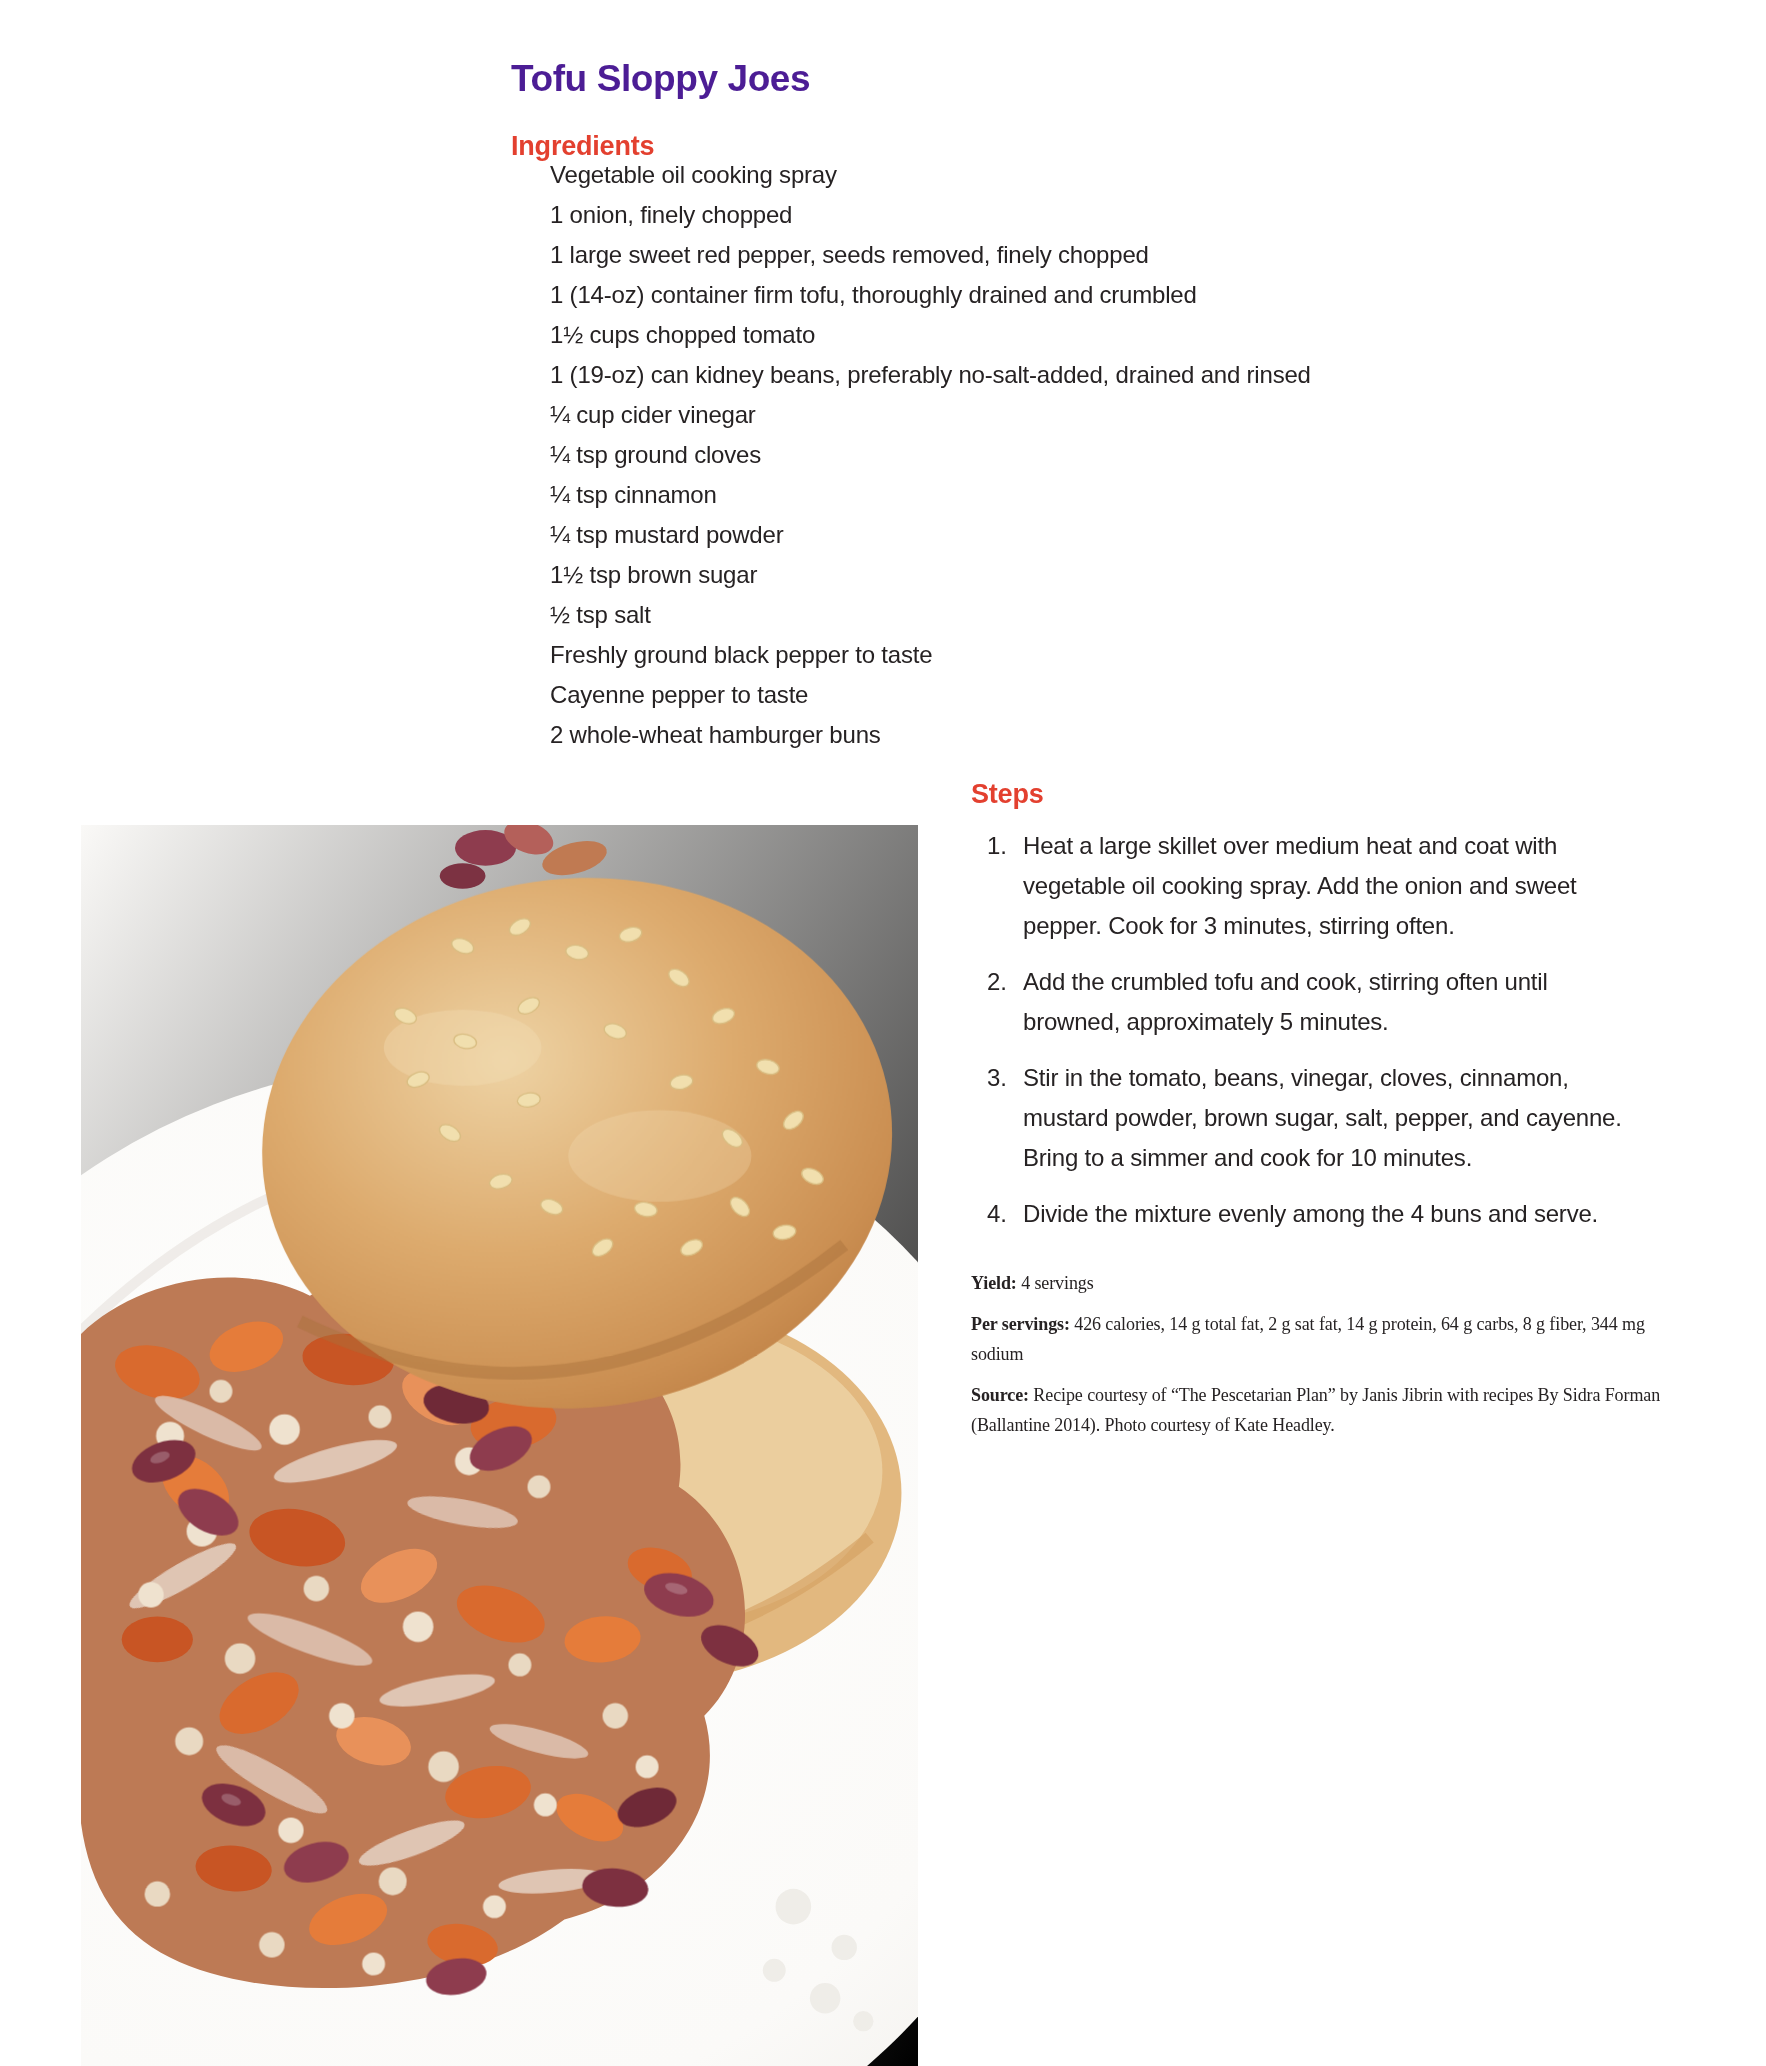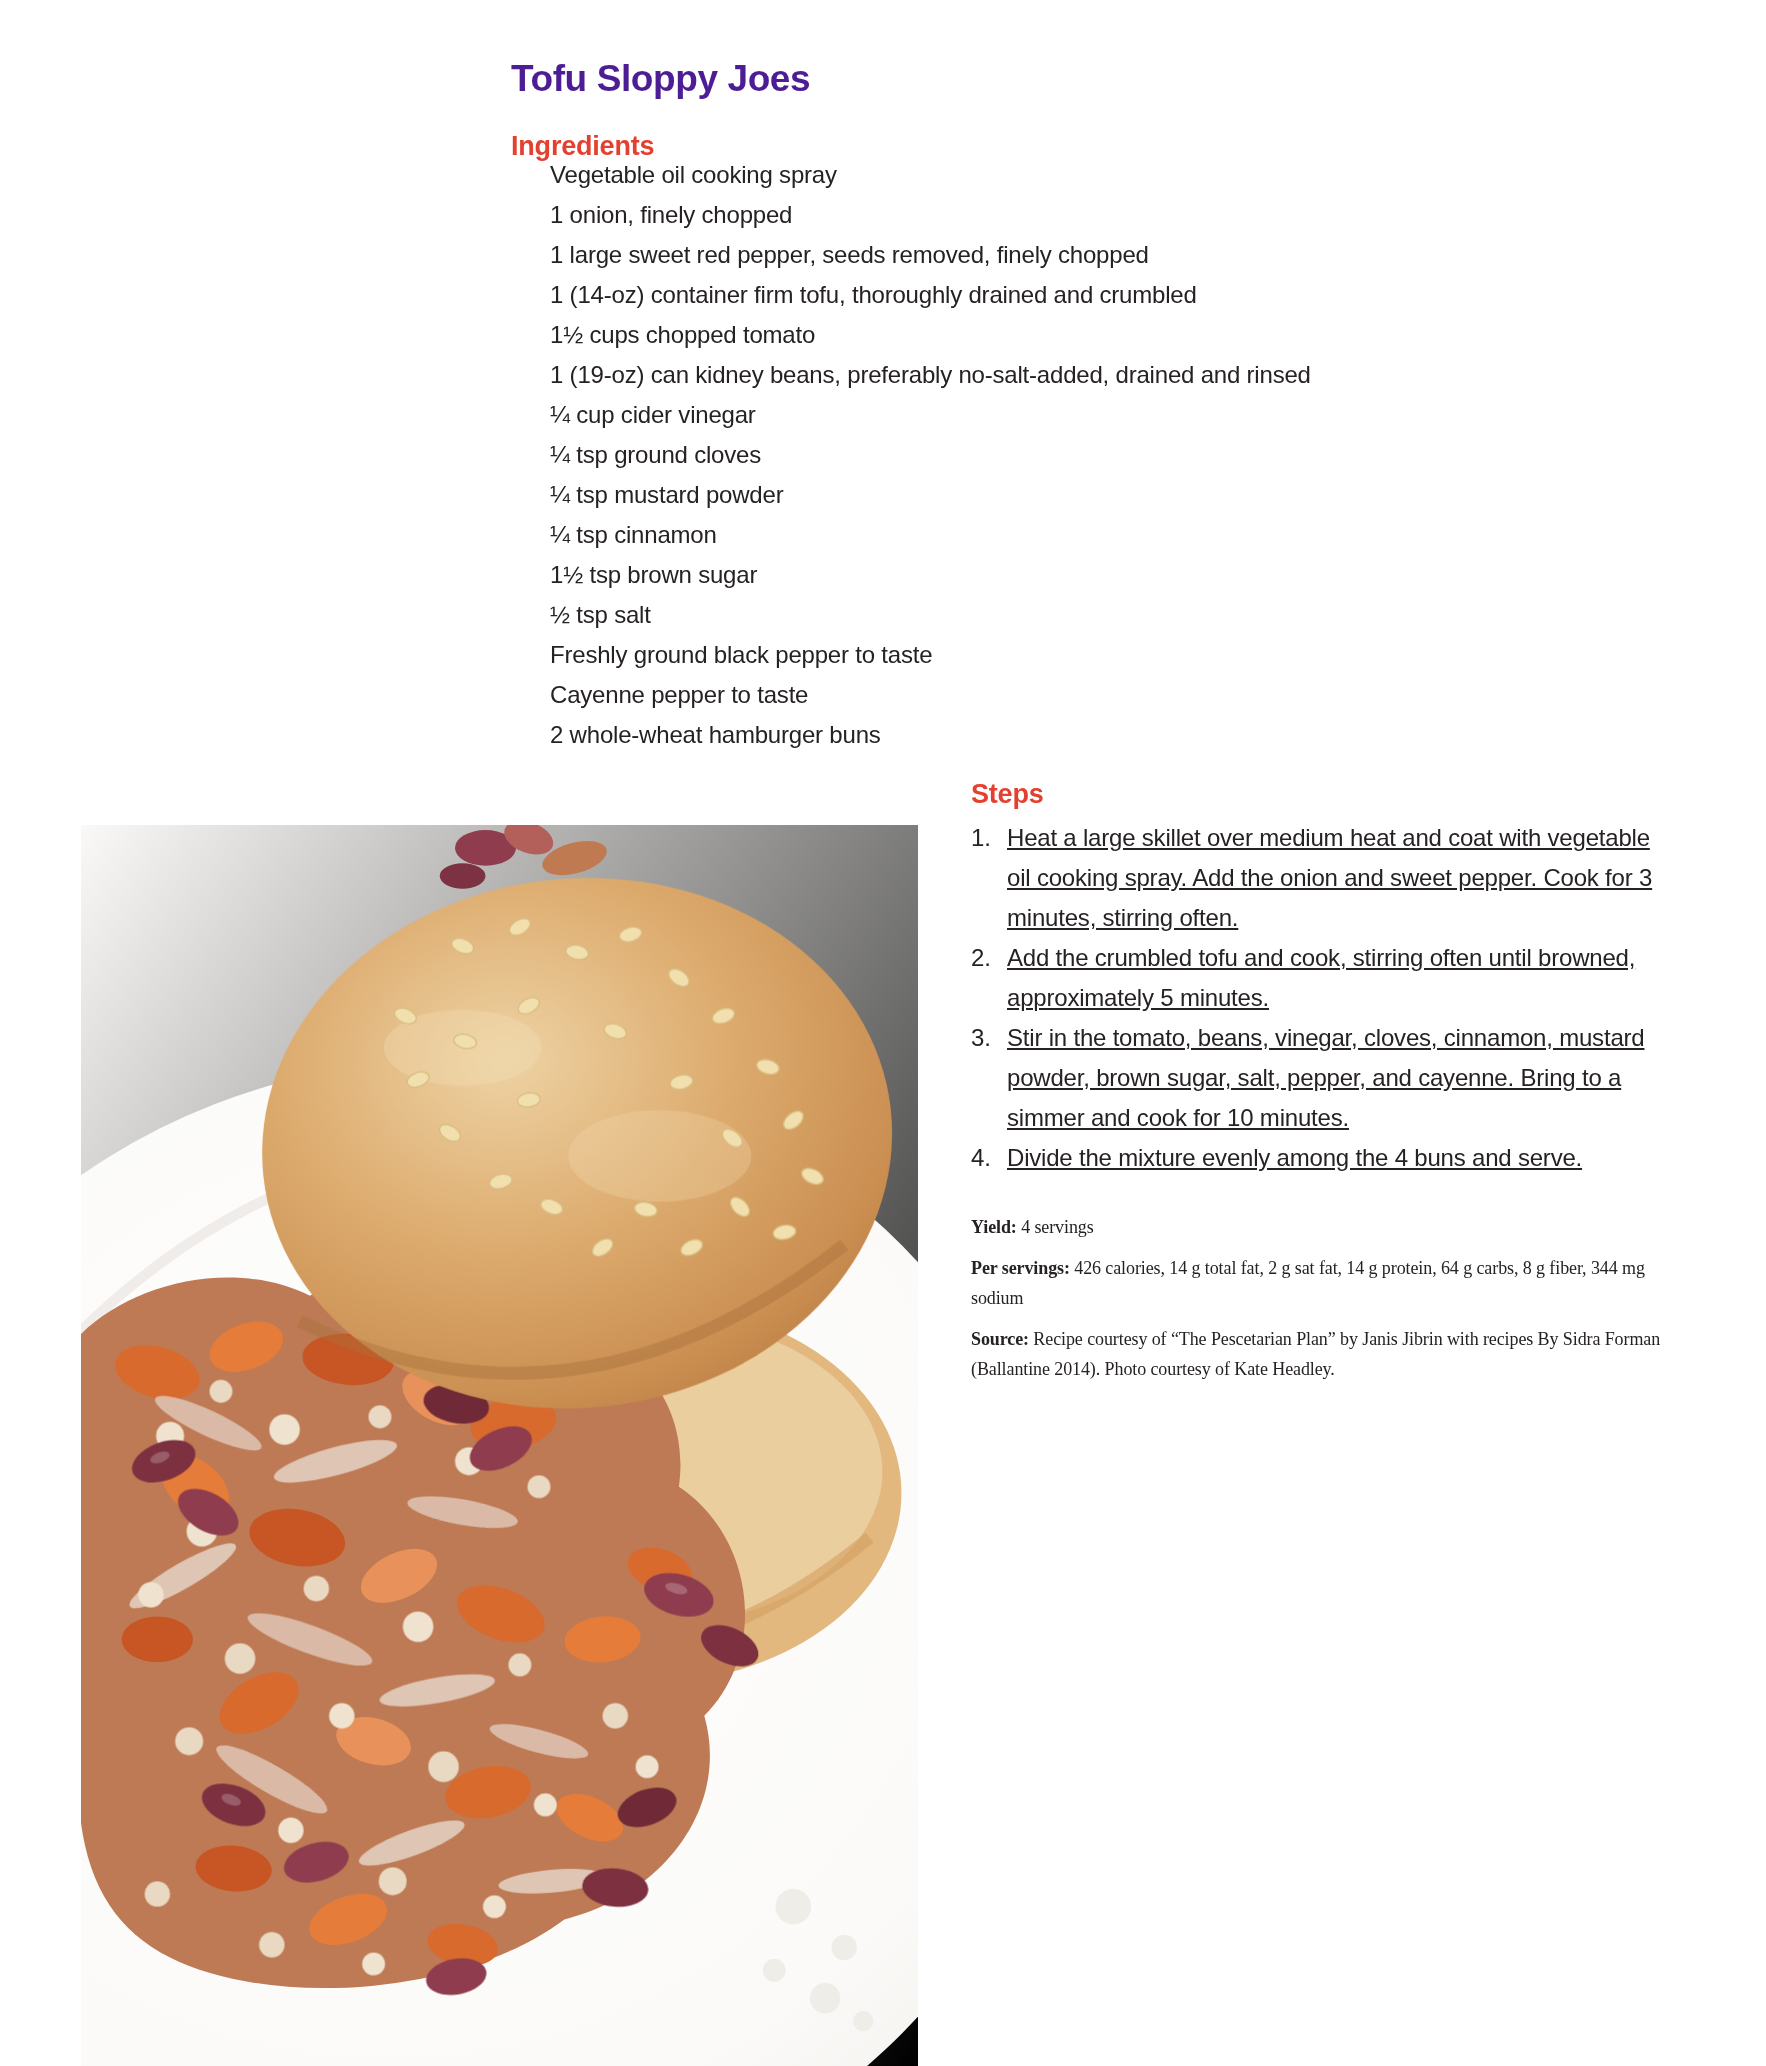--- a/index.html
+++ b/index.html
@@ -54,22 +54,21 @@
     counter-reset: step;
     font-size: 24px;
     line-height: 40px;
     letter-spacing: -0.2px;
     width: 695px;
   }
   ol.steps-list li {
     counter-increment: step;
     position: relative;
     padding-left: 36px;
-    margin: 0;
-    text-decoration: underline;
+    margin: 16px;
   }
   ol.steps-list li::before {
     content: counter(step) ".";
     position: absolute;
     left: 0;
     top: 0;
   }
   .meta {
     margin-top: 34px;
     font-size: 18px;
@@ -102,22 +101,22 @@
 
   <ul class="ingredients-list">
     <li>Vegetable oil cooking spray</li>
     <li>1 onion, finely chopped</li>
     <li>1 large sweet red pepper, seeds removed, finely chopped</li>
     <li>1 (14-oz) container firm tofu, thoroughly drained and crumbled</li>
     <li>1½ cups chopped tomato</li>
     <li>1 (19-oz) can kidney beans, preferably no-salt-added, drained and rinsed</li>
     <li>¼ cup cider vinegar</li>
     <li>¼ tsp ground cloves</li>
+    <li>¼ tsp cinnamon</li>
     <li>¼ tsp mustard powder</li>
-    <li>¼ tsp cinnamon</li>
     <li>1½ tsp brown sugar</li>
     <li>½ tsp salt</li>
     <li>Freshly ground black pepper to taste</li>
     <li>Cayenne pepper to taste</li>
     <li>2 whole-wheat hamburger buns</li>
   </ul>
 
   <div class="steps-col">
     <h2 class="section-heading steps-heading">Steps</h2>
     <ol class="steps-list">

